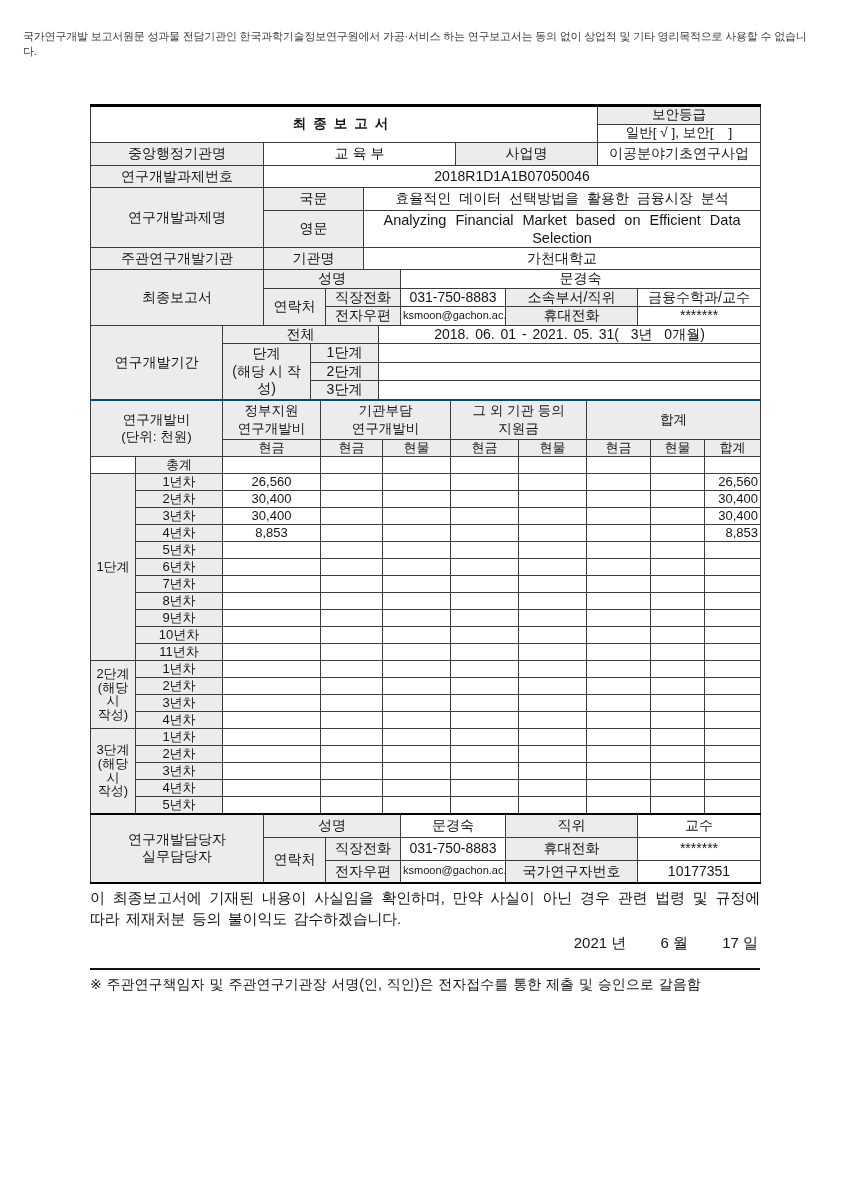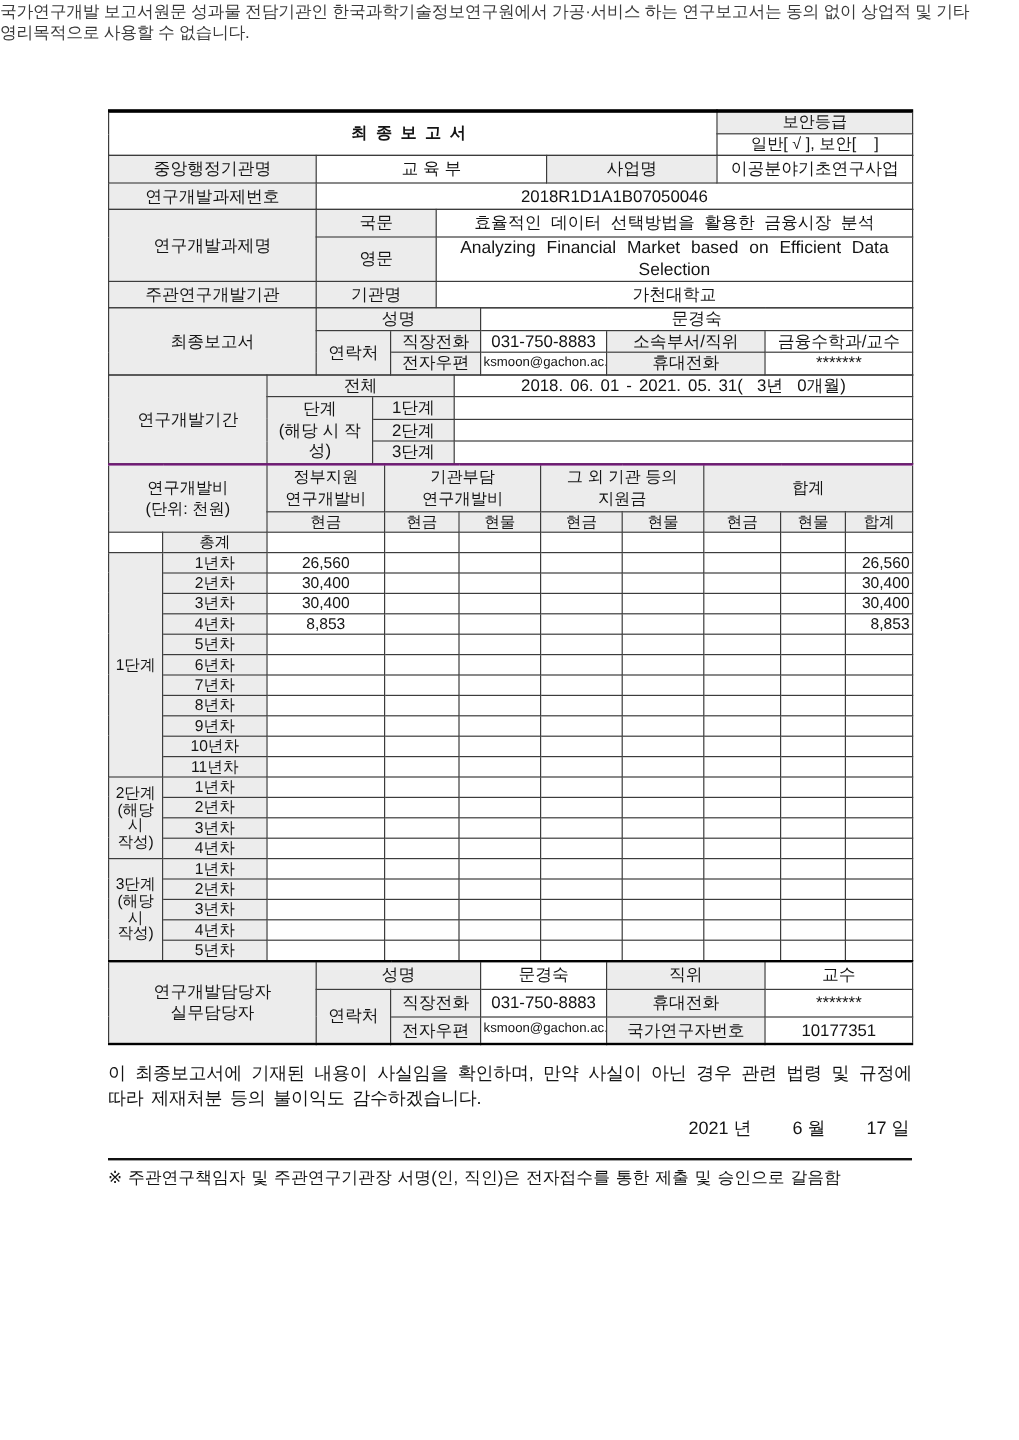--- a/index.html
+++ b/index.html
@@ -3,60 +3,60 @@
 <meta charset="utf-8">
 <style>
   html,body { margin:0; padding:0; background:#888; }
   .page {
     position:relative; width:849px; height:1200px; margin:0 auto;
     background:#ffffff; overflow:hidden;
     font-family:"Liberation Sans","DejaVu Sans",sans-serif;
     color:#141414;
   }
   .disclaimer {
-    position:absolute; top:1px; right:37px;
-    font-size:14px; color:#3a3a3a; letter-spacing:-0.2px;
+    position:absolute; top:29px; right:37px;
+    font-size:11px; color:#3a3a3a; letter-spacing:-0.2px;margin-left:23px;
   }
-  .form { position:absolute; left:90px; top:92px; width:670px; }
+  .form { position:absolute; left:90px; top:105px; width:670px; }
 
   table {
     border-collapse:collapse; table-layout:fixed; width:670px;
     margin-top:-1px;
   }
   td {
     border:1px solid #3c3c3c; text-align:center; vertical-align:middle;
     padding:0 2px; font-size:14px; line-height:1.25; overflow:hidden;
   }
   .gray { background:#ececec; }
   .pre  { white-space:pre-line; }
   .sm   { font-size:11px; }
 
   .t-title { border-top:3px solid #000; }
-  .t-budget { border-top:2px solid #701a75; }
+  .t-budget { border-top:2px solid #0c4a6e; }
   .t-manager { border-top:2px solid #000; border-bottom:2px solid #000; }
 
   .title-cell { font-size:27px; font-weight:bold; letter-spacing:7px; }
   .sec-row td { height:17px; font-size:13.5px; }
   .row-23 td { height:22px; }
   .row-22 td { height:21px; }
   .row-18 td { height:17px; }
   .row-16 td { height:15px; }
   .row-37 td { height:36px; }
   .kor-title { word-spacing:4px; }
   .eng-title { word-spacing:5px; font-size:14.5px; }
   .wide-sp { word-spacing:2px; }
 
   .budget td { font-size:13px; height:16px; line-height:1.05; padding:0 2px; }
   .budget .hdr1 td { height:38px; font-size:13.5px; line-height:1.3; }
   .budget .hdr2 td { height:16px;margin-left:42px; }
   .budget .stage { white-space:pre-line; font-size:13px; }
   .num-right { text-align:right; padding-right:5px; }
   .num-center { text-align:center; }
 
-  .decl { margin-top:13px; font-size:15px; line-height:1.4; word-spacing:2.5px; letter-spacing:-0.2px; text-align:justify; }
+  .decl { margin-top:3px; font-size:15px; line-height:1.4; word-spacing:2.5px; letter-spacing:-0.2px; text-align:justify; }
   .date-line { margin-top:5px; text-align:right; font-size:15px; padding-right:2px; }
   .date-part { margin-left:30px;margin-top:31px; }
   .sigs { margin-top:15px; padding-right:28px; font-size:15px; }
   .sig-row { display:flex; justify-content:flex-end; line-height:1.45; }
   .sig-label { text-align:right; }
   .sig-name { width:96px; text-align:left; padding-left:15px; }
   .rule { border:none; border-top:2px solid #111; margin:9px 0 0 0; }
   .note { margin-top:6px; font-size:14px; word-spacing:1px; }
 </style>
 </head>

